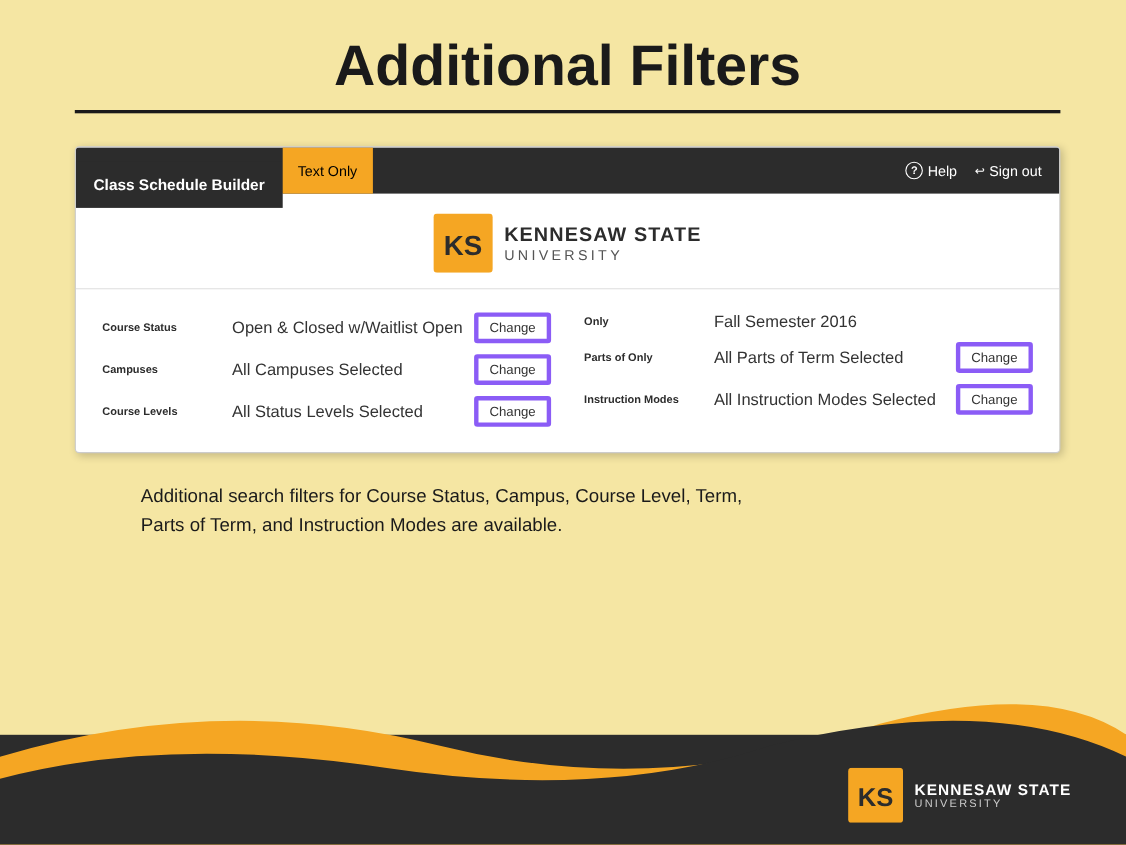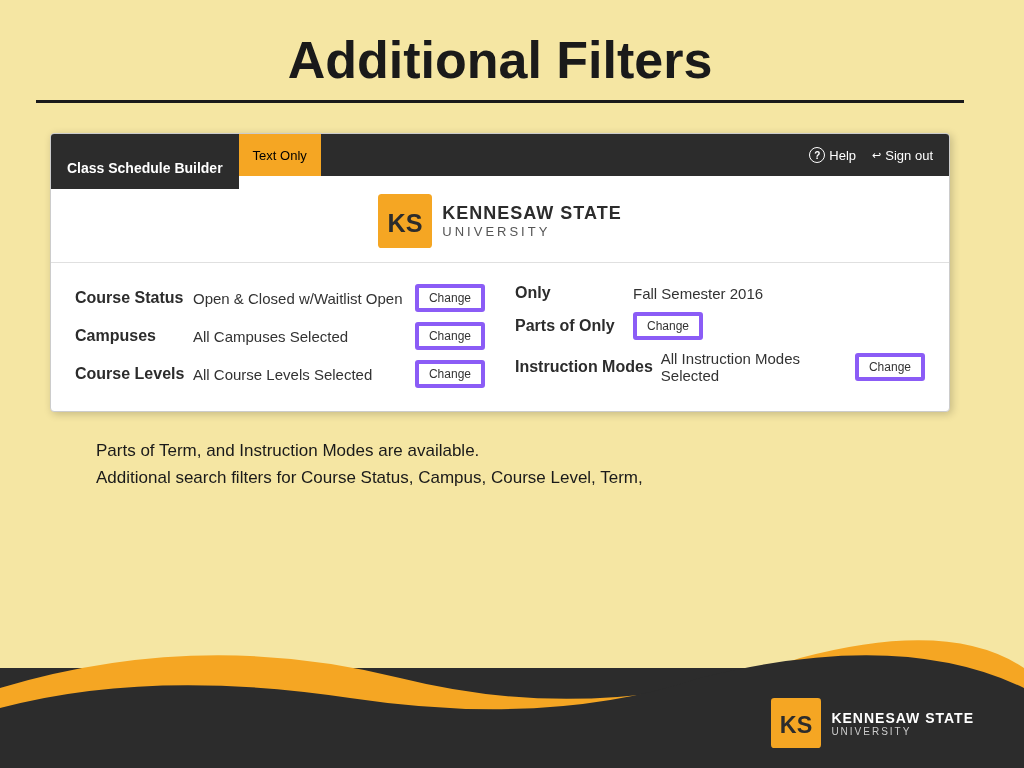--- a/index.html
+++ b/index.html
@@ -8,21 +8,21 @@
       width: 1024px;
       height: 768px;
       background-color: #f5e6a3;
       font-family: Arial, sans-serif;
       overflow: hidden;
       position: relative;
     }
 
     
     .main-content {
-      padding: 30px 60px 20px 36px;
+      padding: 30px 60px 20px 68px;
       position: relative;
       z-index: 2;
     }
 
     
     .page-title {
       text-align: center;
       font-size: 52px;
       font-weight: 900;
       color: #1a1a1a;
@@ -151,21 +151,21 @@
     }
 
     .filter-row {
       display: flex;
       align-items: center;
       gap: 8px;
       padding: 5px 0;
     }
 
     .filter-label {
-      font-size: 16px;
+      font-size: 10px;
       font-weight: bold;
       color: #2c2c2c;
       min-width: 110px;
       flex-shrink: 0;
     }
 
     .filter-value {
       font-size: 15px;
       color: #333;
       flex: 1;
@@ -289,51 +289,52 @@
           </div>
 
           <div class="filter-row">
             <span class="filter-label">Campuses</span>
             <span class="filter-value">All Campuses Selected</span>
             <button class="filter-change-btn">Change</button>
           </div>
 
           <div class="filter-row">
             <span class="filter-label">Course Levels</span>
-            <span class="filter-value">All Course Levels Selected</span>
+            <span class="filter-value">All Status Levels Selected</span>
             <button class="filter-change-btn">Change</button>
           </div>
         </div>
 
         <div>
 
           <div class="filter-row no-btn">
             <span class="filter-label">Only</span>
             <span class="filter-value">Fall Semester 2016</span>
           </div>
 
           <div class="filter-row">
             <span class="filter-label" style="font-weight:bold;">Parts of Only</span>
+            <span class="filter-value">All Parts of Term Selected</span>
             <button class="filter-change-btn">Change</button>
           </div>
 
           <div class="filter-row">
             <span class="filter-label">Instruction Modes</span>
             <span class="filter-value">All Instruction Modes Selected</span>
             <button class="filter-change-btn">Change</button>
           </div>
         </div>
 
       </div>
     </div>
   </div>
 
   <div class="description-text">
+    <div>Additional search filters for Course Status, Campus, Course Level, Term,</div>
     <div>Parts of Term, and Instruction Modes are available.</div>
-    <div>Additional search filters for Course Status, Campus, Course Level, Term,</div>
   </div>
 </div>
 
 <svg class="bottom-decoration" viewBox="0 0 1024 160" preserveAspectRatio="none" xmlns="http://www.w3.org/2000/svg">
 
   <rect x="0" y="60" width="1024" height="100" fill="#2c2c2c"></rect>
 
   <path d="M0,80 Q200,20 400,70 Q600,120 800,50 Q950,10 1024,60 L1024,160 L0,160 Z" fill="#f5a623"></path>
 
   <path d="M0,100 Q150,60 350,90 Q550,120 700,70 Q900,20 1024,80 L1024,160 L0,160 Z" fill="#2c2c2c"></path>

